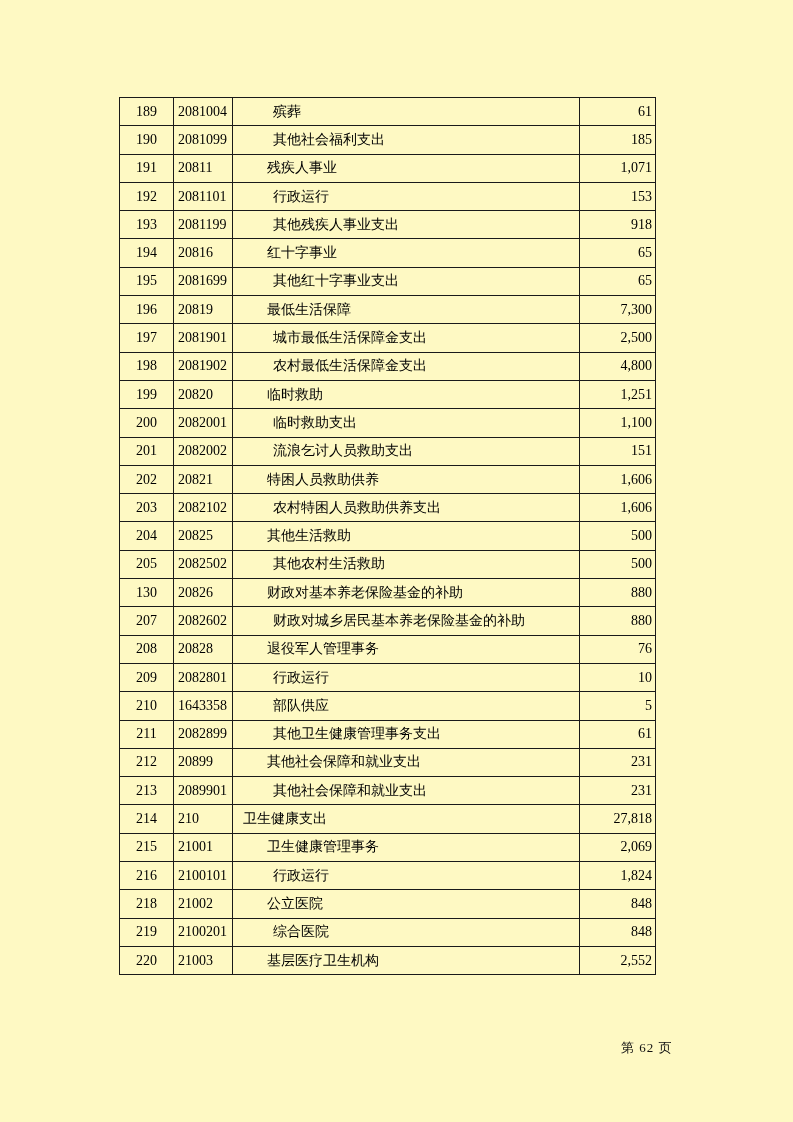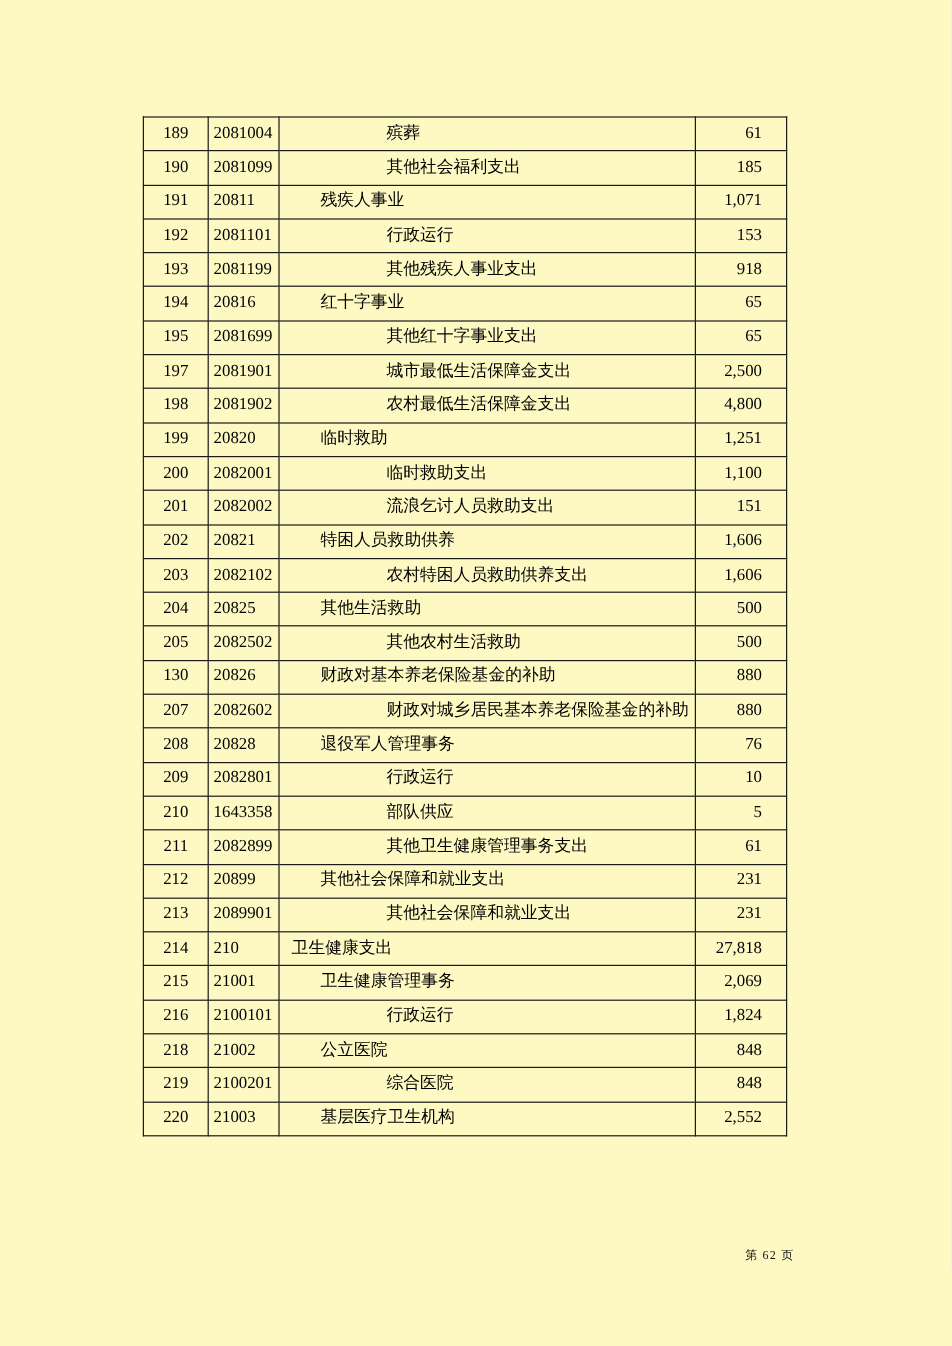--- a/index.html
+++ b/index.html
@@ -27,29 +27,29 @@
     height: 28.3px;
     font-size: 14px;
     line-height: 1;
     vertical-align: middle;
     white-space: nowrap;
     overflow: hidden;
   }
   td.cell-num    { width: 54px;  text-align: center; }
   td.cell-code   { width: 59px;  text-align: left; padding-left: 4px; }
   td.cell-name   { width: 347px; text-align: left; }
-  td.cell-amount { width: 76px;  text-align: right; padding-right: 20px; }
+  td.cell-amount { width: 76px;  text-align: right; padding-right: 3px; }
   td.cell-name.lvl1 { padding-left: 10px; font-weight: normal; }
   td.cell-name.lvl2 { padding-left: 34px; font-family: Liberation Mono, monospace; }
-  td.cell-name.lvl3 { padding-left: 89px; margin-top: 39px; }
+  td.cell-name.lvl3 { padding-left: 40px; margin-top: 39px; }
   .page-footer {
     position: absolute;
     left: 621px;
     top: 1039px;
-    font-size: 10px;
+    font-size: 13px;
     letter-spacing: 1px;
     color: #111111;
   }
 </style>
 </head>
 <body>
 
 <div class="page">
 
   <table class="budget-table">
@@ -90,20 +90,26 @@
           <td class="cell-name lvl2">红十字事业</td>
           <td class="cell-amount">65</td>
         </tr>
         <tr>
           <td class="cell-num">195</td>
           <td class="cell-code">2081699</td>
           <td class="cell-name lvl3">其他红十字事业支出</td>
           <td class="cell-amount">65</td>
         </tr>
         <tr>
+          <td class="cell-num">196</td>
+          <td class="cell-code">20819</td>
+          <td class="cell-name lvl2">最低生活保障</td>
+          <td class="cell-amount">7,300</td>
+        </tr>
+        <tr>
           <td class="cell-num">197</td>
           <td class="cell-code">2081901</td>
           <td class="cell-name lvl3">城市最低生活保障金支出</td>
           <td class="cell-amount">2,500</td>
         </tr>
         <tr>
           <td class="cell-num">198</td>
           <td class="cell-code">2081902</td>
           <td class="cell-name lvl3">农村最低生活保障金支出</td>
           <td class="cell-amount">4,800</td>

